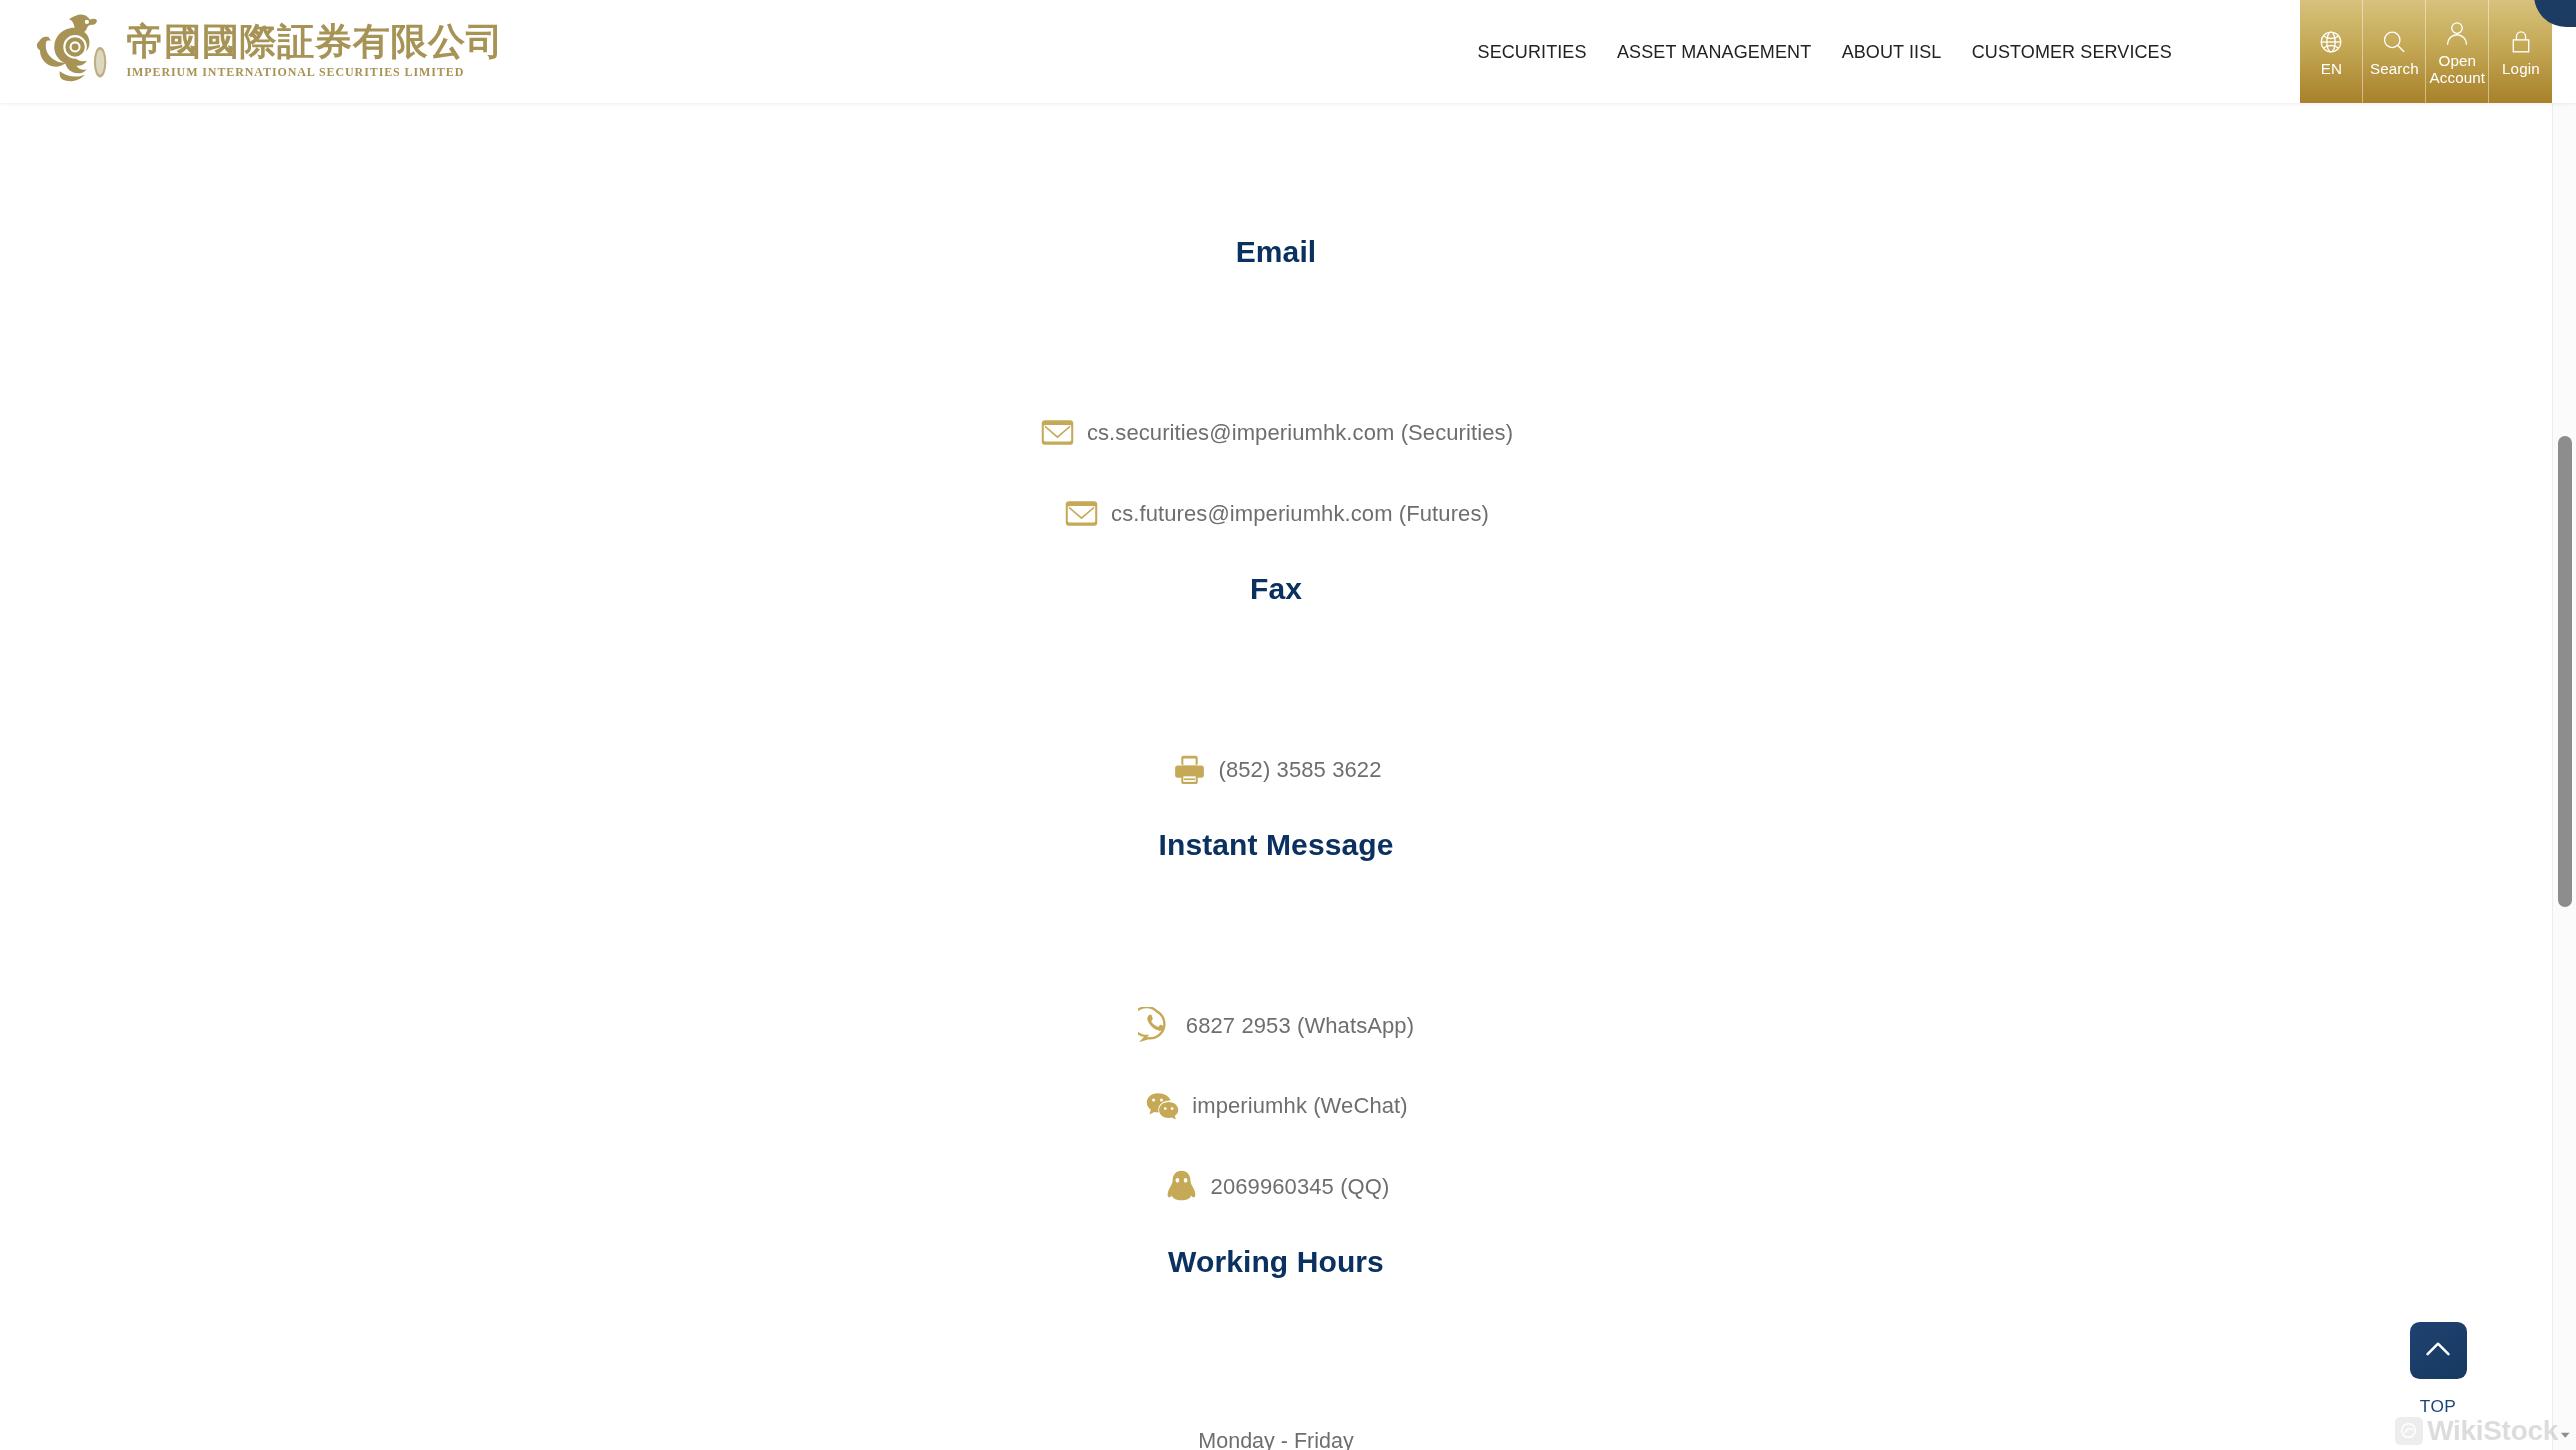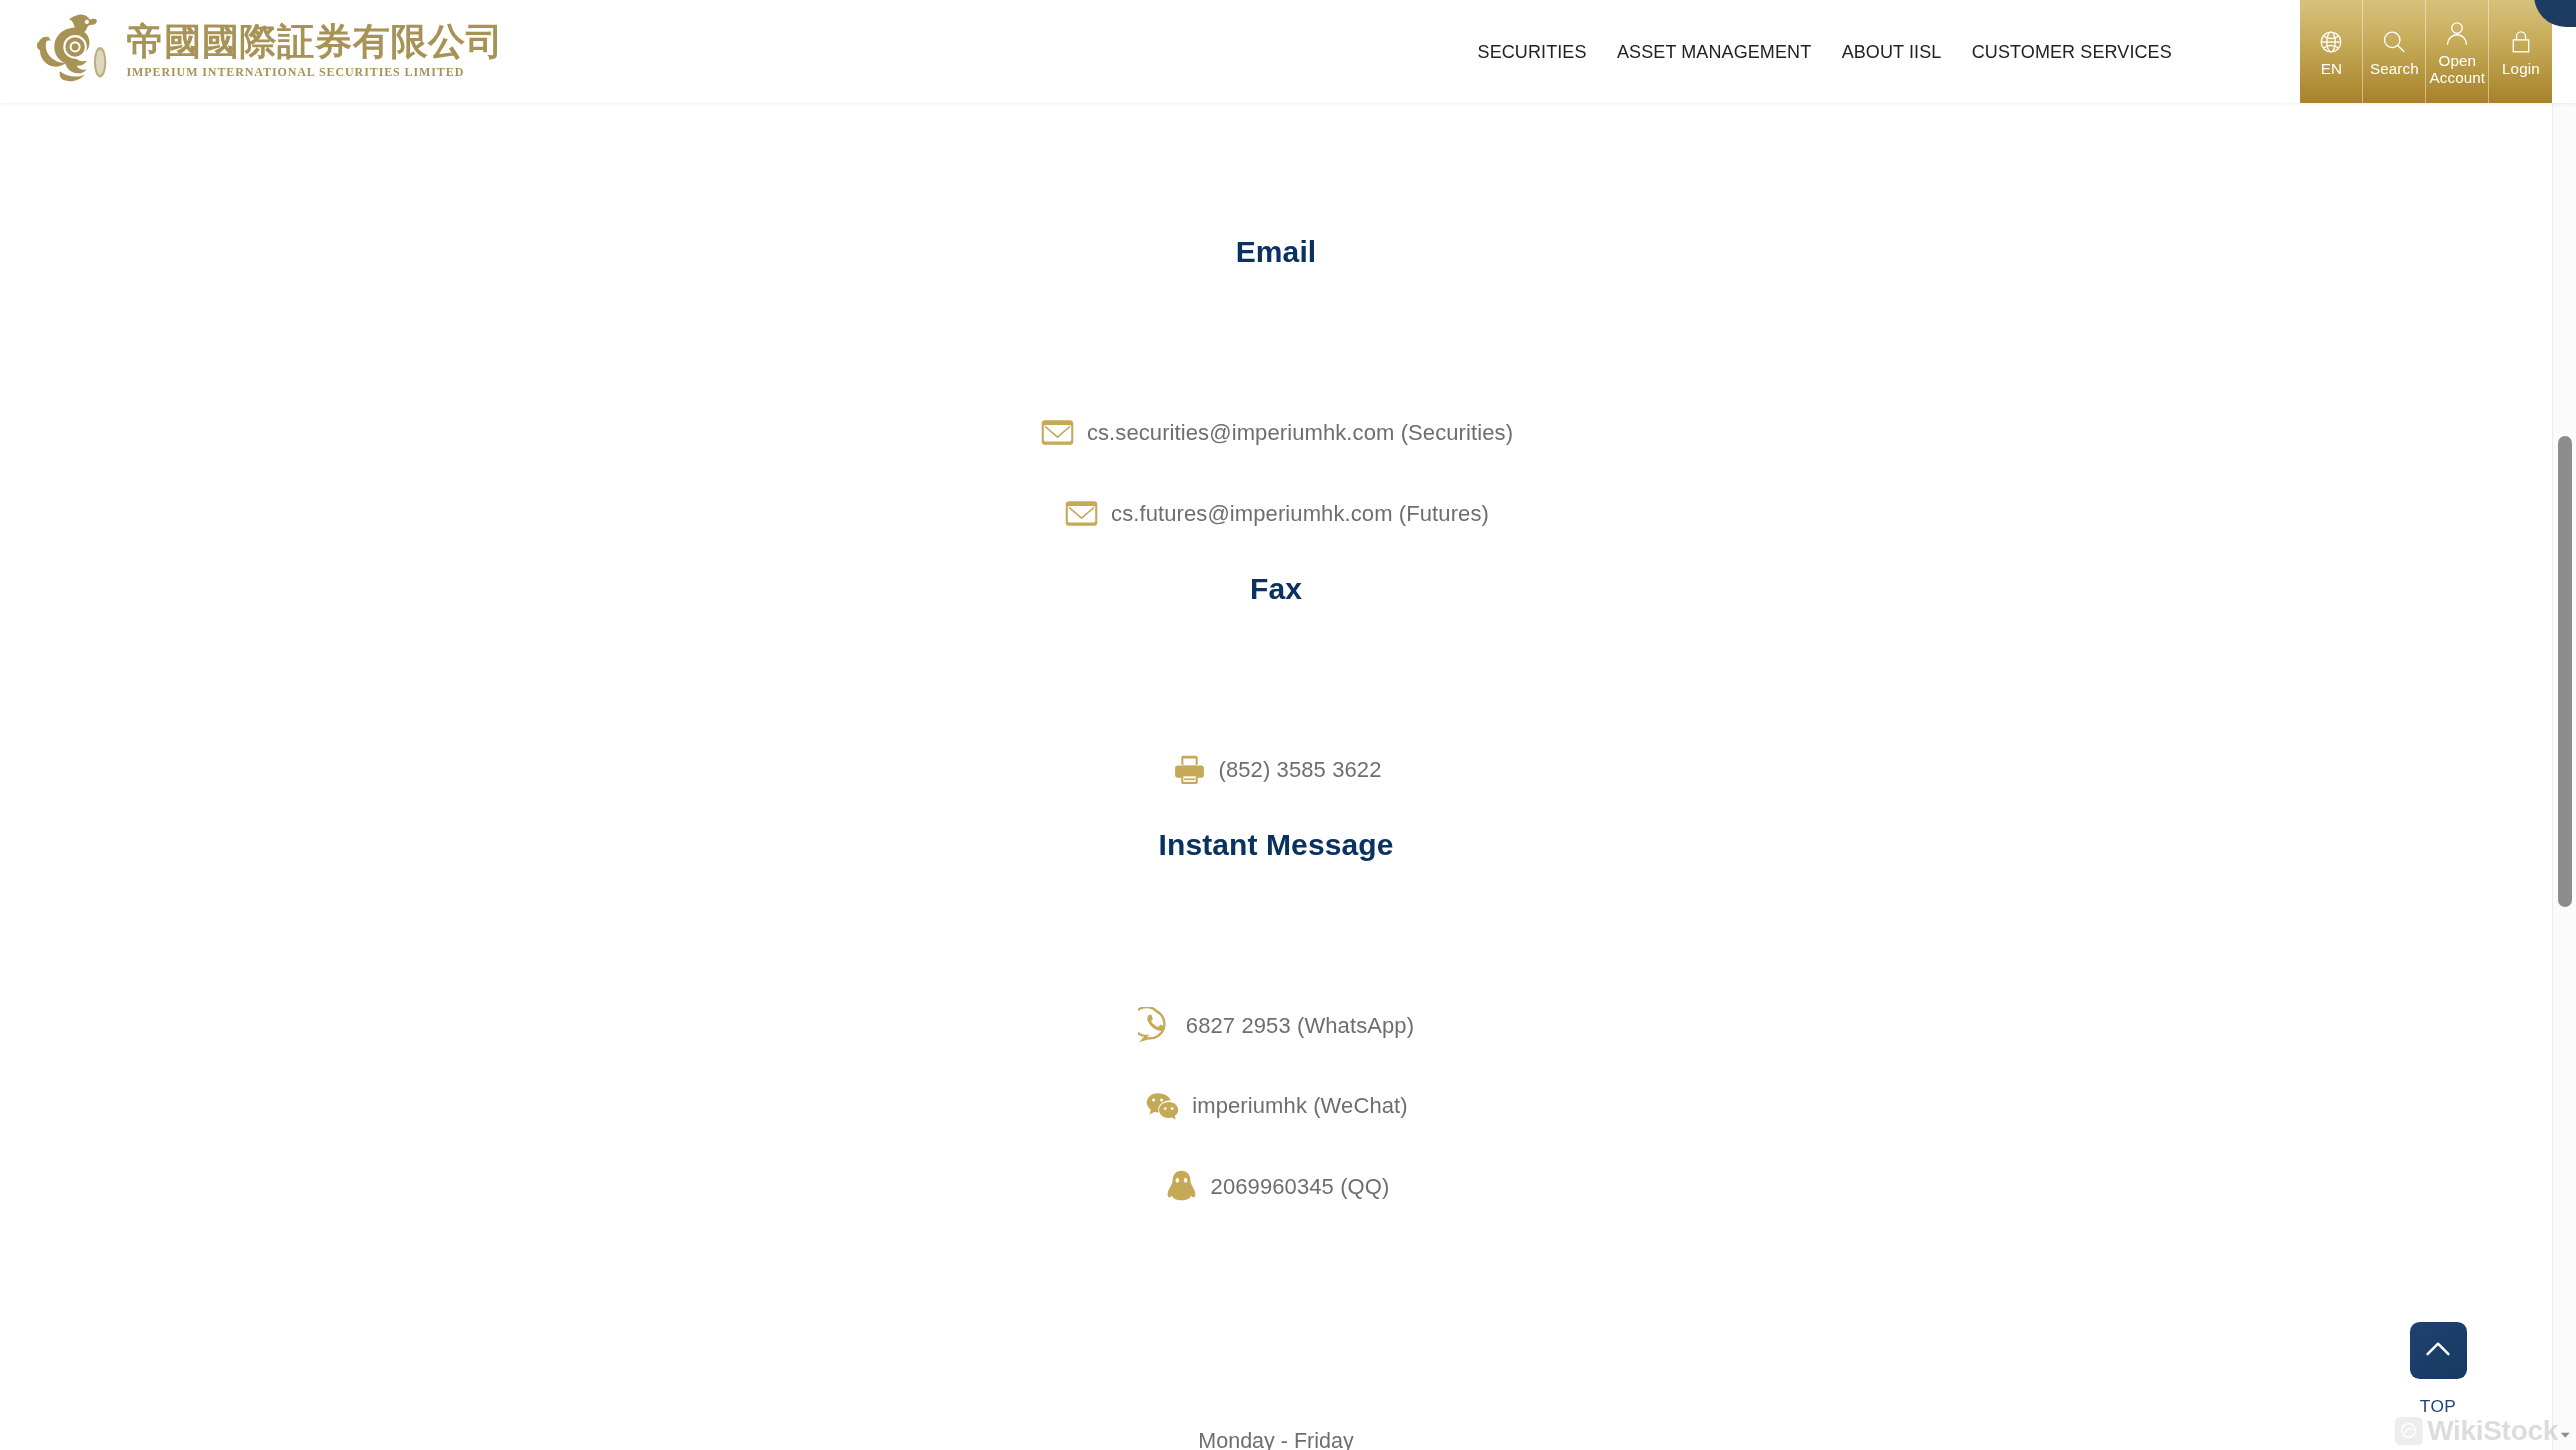--- a/index.html
+++ b/index.html
@@ -453,20 +453,23 @@
                      c1 4 6 7 14 7 c8 0 13 -3 14 -7 c2 3 5 4 6 1 c1 -4 -1 -9 -4 -14 c-2 -3 -3 -6 -3 -9
                      c0 -8 -5 -14 -13 -14 z"></path>
             <ellipse cx="21" cy="18" rx="2.6" ry="3.4" fill="#ffffff"></ellipse>
             <ellipse cx="33" cy="18" rx="2.6" ry="3.4" fill="#ffffff"></ellipse>
           </g>
         </svg>
         <div class="row-text">2069960345 (QQ)</div>
       </div>
     </div>
 
+    <div class="section s-wh-title">
+      <div class="section-title">Working Hours</div>
+    </div>
 
     <div class="section s-wh-days">
       <div class="plain-text">Monday - Friday</div>
     </div>
 
   </div>
 
   <div class="top-widget">
     <div class="top-btn">
       <svg viewBox="0 0 46 46">

